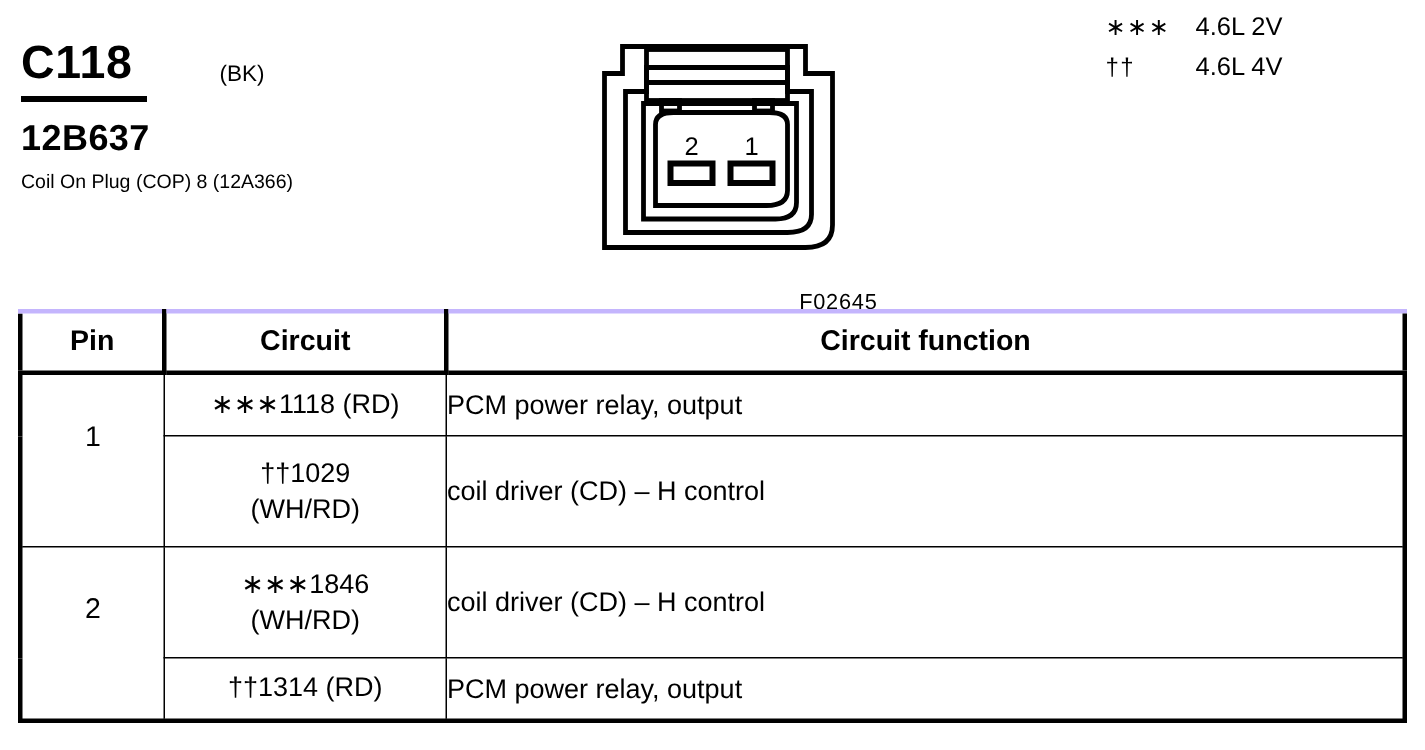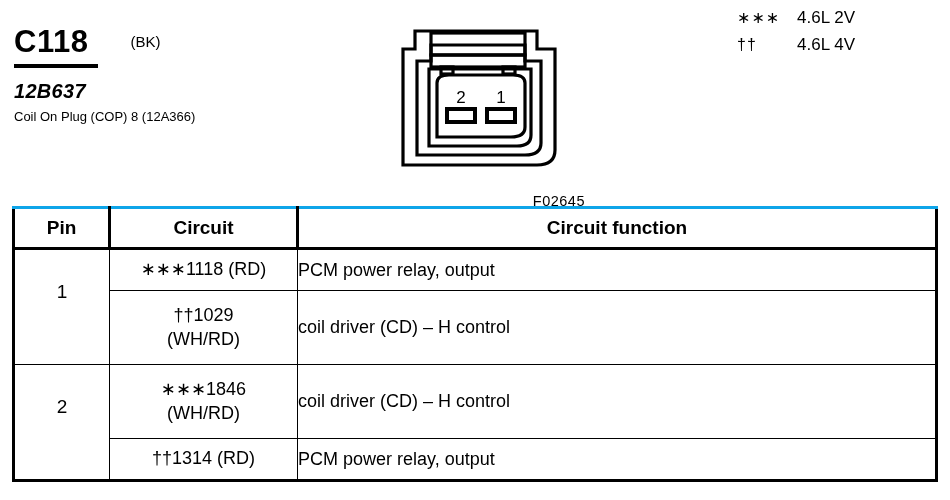--- a/index.html
+++ b/index.html
@@ -18,48 +18,47 @@
 
   
   #header-block {
     position: absolute;
     left: 14px;
     top: 26px;
     width: 340px;
   }
   #connector-id-row {
     display: flex;
-    align-items: center;
-    gap: 10px;
+    align-items: flex-end;
+    gap: 26px;
   }
   #connector-id {
     font-size: 31px;
     font-weight: bold;
     letter-spacing: 0.5px;
     line-height: 1;
   }
   #connector-color {
     font-size: 15px;
     font-weight: normal;
     line-height: 1;
     margin-left: 32px;
   }
   #connector-underline {
     width: 84px;
     height: 4px;
     background: #000;
     margin-top: 7px;
   }
   #part-number {
-    font-size: 20px;
+    font-size: 24px;
     font-weight: bold;
     margin-top: 13px;
     line-height: 1;
     letter-spacing: 0.3px;
-    font-style: italic;
   }
   #part-description {
     font-size: 13px;
     margin-top: 9px;
     line-height: 1;
   }
 
   
   #legend {
     position: absolute;
@@ -116,21 +115,21 @@
   }
   .col-pin    { width: 93px; }
   .col-circuit{ width: 185px; }
 
   #pin-table thead th {
     font-size: 19px;
     font-weight: bold;
     height: 38px;
     text-align: center;
     border-bottom: 3px solid #000;
-    border-top: 3px solid #0ea5e9;
+    border-top: 3px solid #c4b5fd;
   }
   #pin-table thead th.col-pin,
   #pin-table thead th.col-circuit {
     border-right: 3px solid #000;
   }
 
   td.pin-cell {
     text-align: center;
     font-size: 19px;
     border-right: 3px solid #000;

